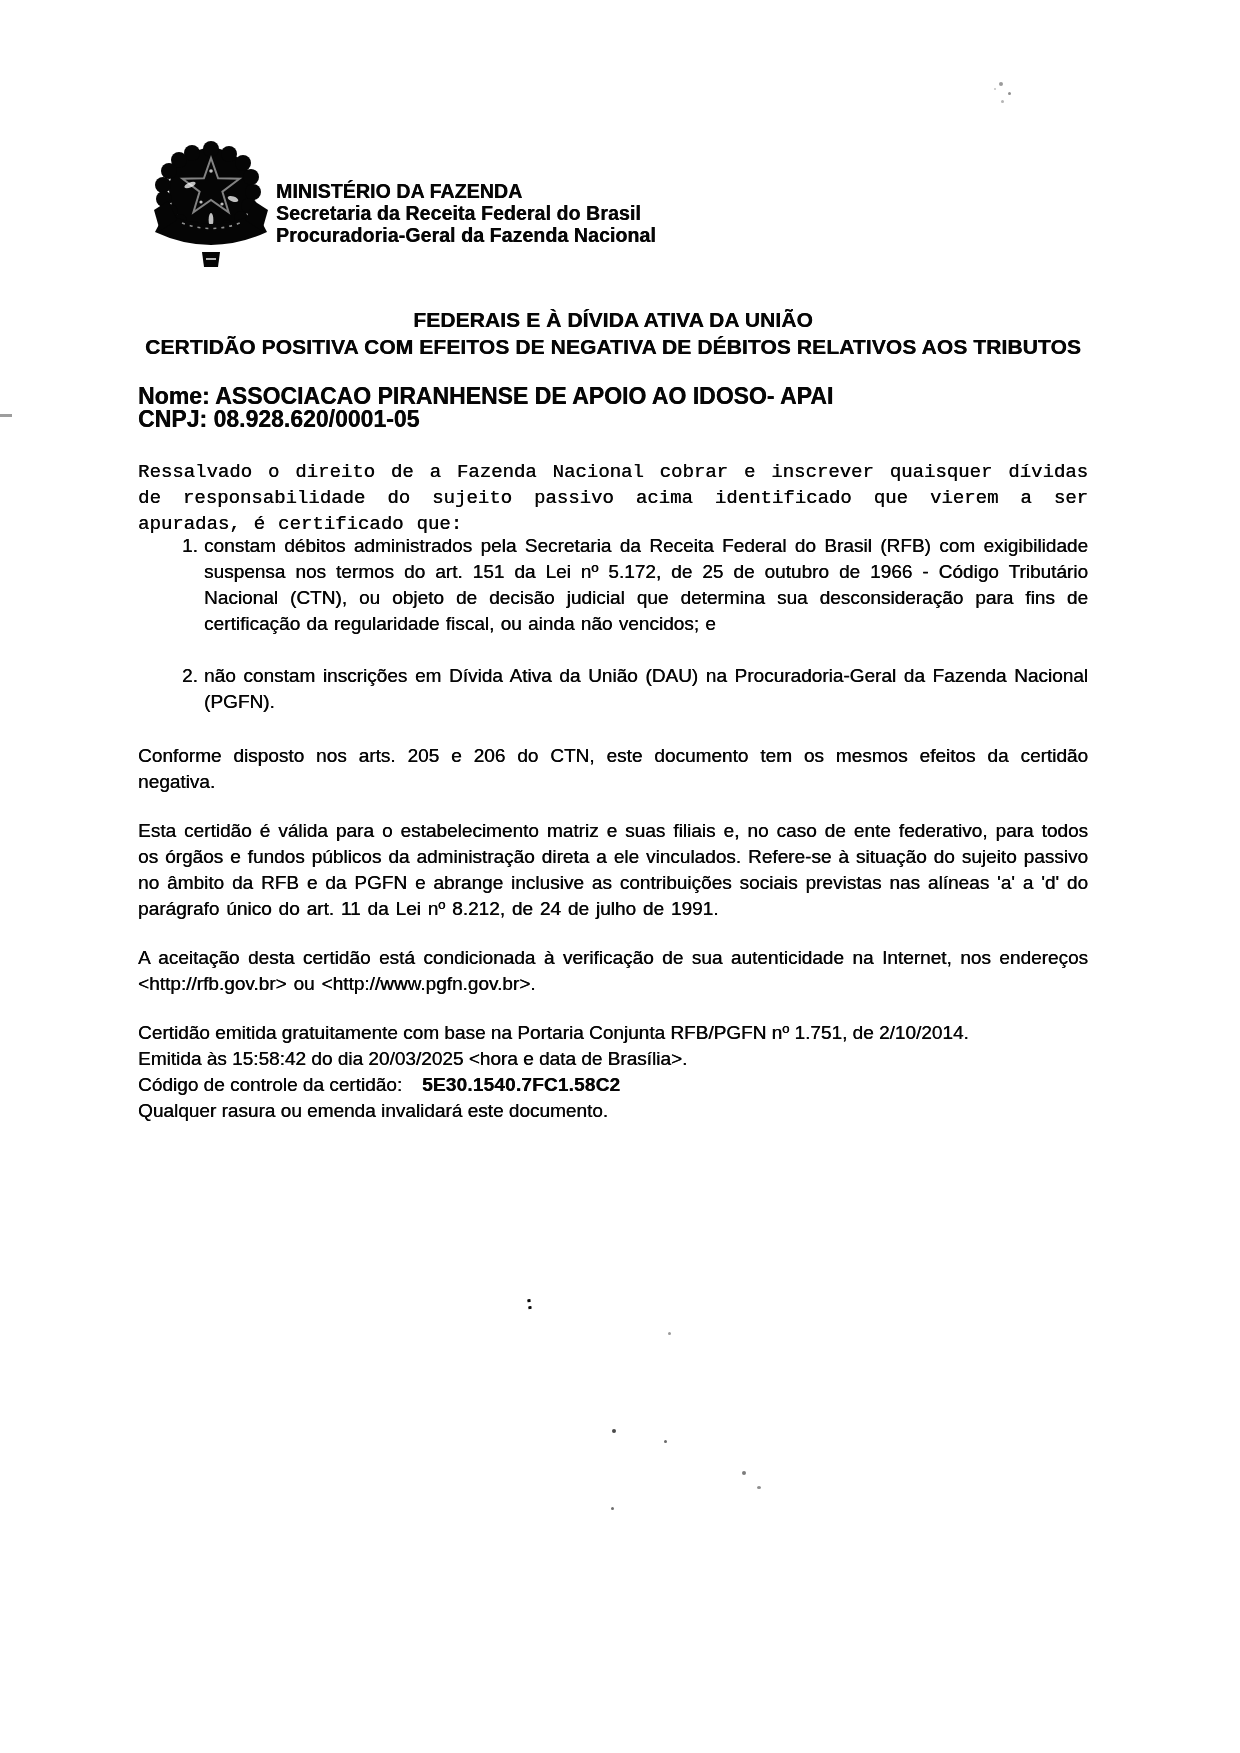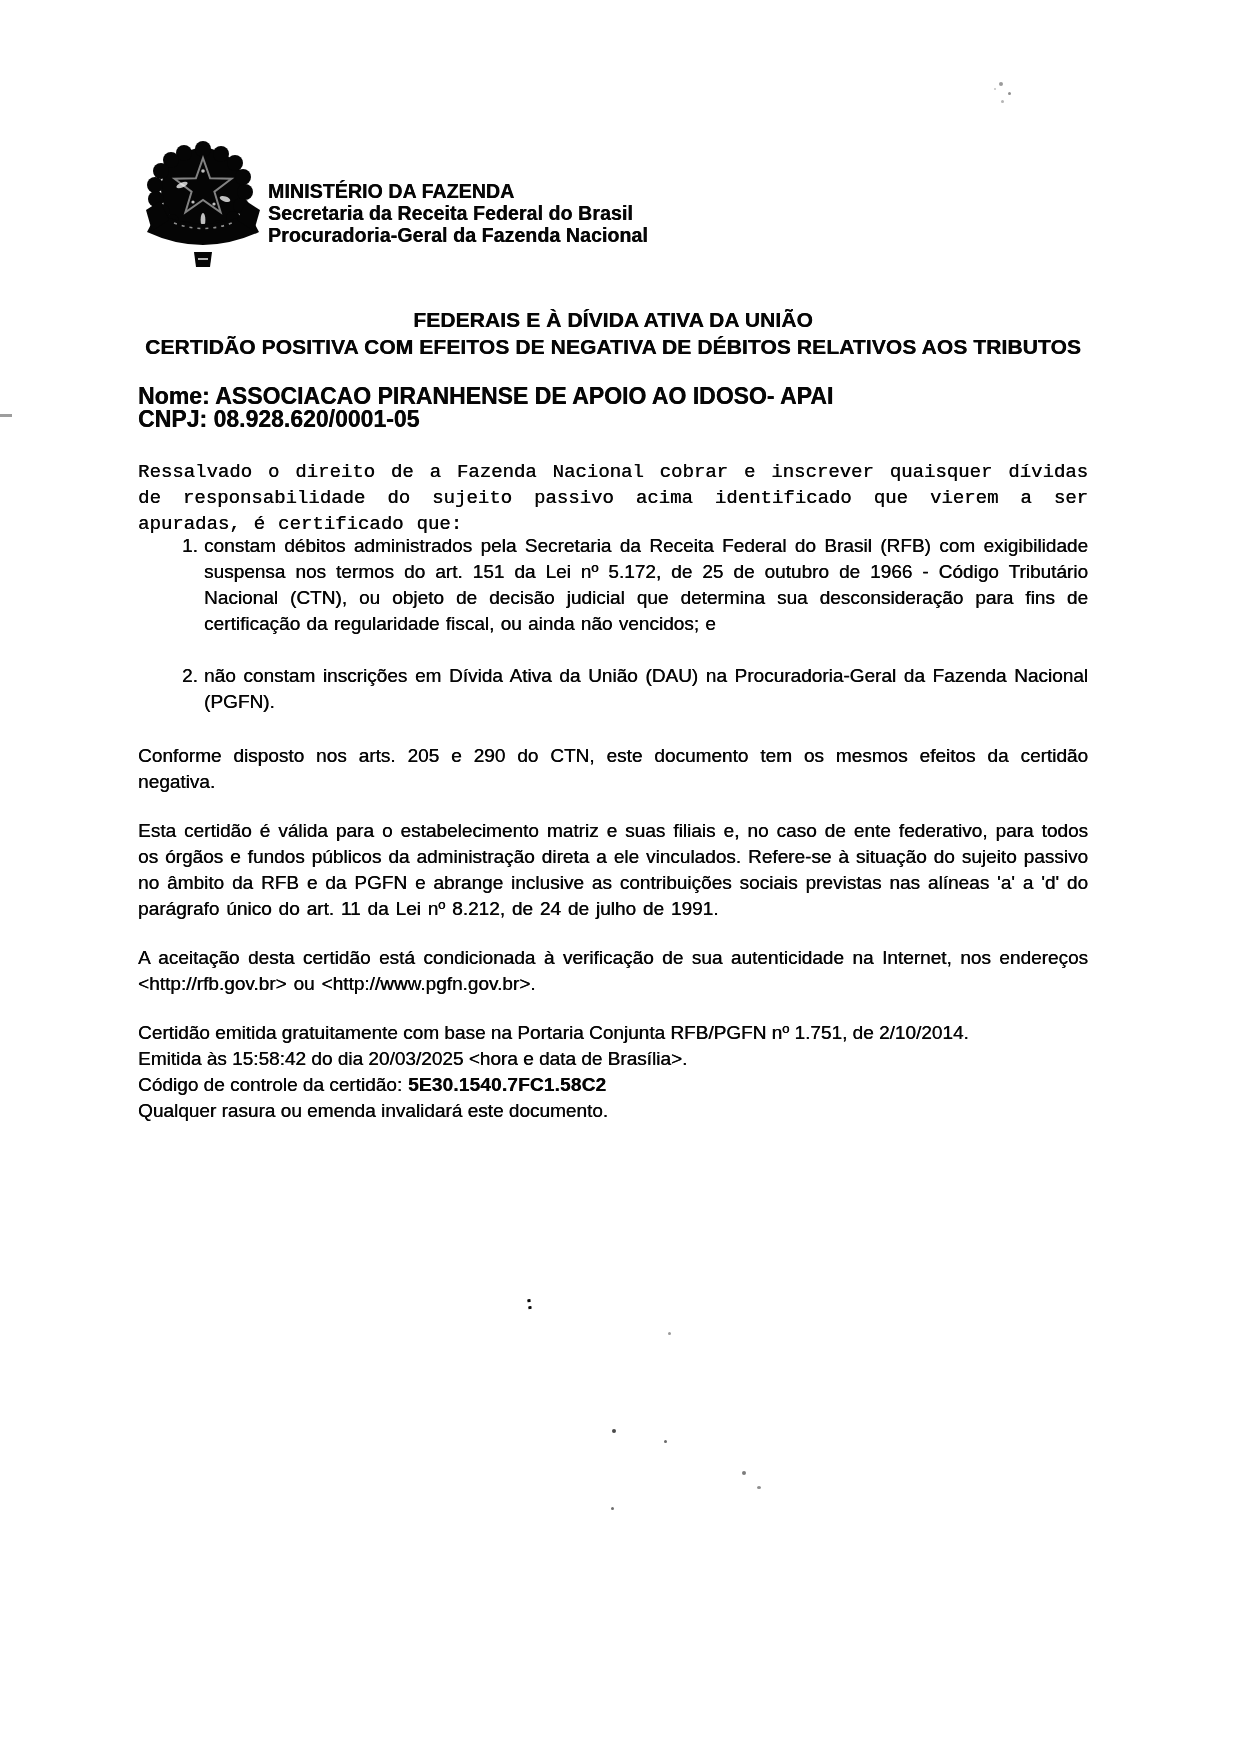--- a/index.html
+++ b/index.html
@@ -8,21 +8,21 @@
     width:1240px; height:1753px;
     margin:0 auto;
     background:#ffffff;
     font-family:"Liberation Sans", sans-serif;
     color:#060606;
     overflow:hidden;
     text-shadow:0.35px 0 0 currentColor; 
   }
 
   
-  .header-row { position:absolute; top:140px; left:144px; display:flex; }
+  .header-row { position:absolute; top:140px; left:152px; display:flex; }
   .logo { width:118px; height:130px; flex:0 0 auto; }
   .org { margin-left:6px; margin-top:40px; font-weight:bold; font-size:19.5px; line-height:22px; letter-spacing:0.1px; white-space:nowrap; }
 
   
   .title { position:absolute; top:306px; left:138px; width:950px; text-align:center;
            font-weight:bold; font-size:21px; line-height:27px; letter-spacing:0.1px; }
 
   
   .ident { position:absolute; top:385px; left:138px; width:950px;
            font-weight:bold; font-size:23px; line-height:22.5px; }
@@ -39,21 +39,21 @@
   .list-item { position:absolute; left:182px; width:906px; display:flex;
                font-size:19px; line-height:26px; }
   .li-1 { top:533px; }
   .li-2 { top:663px; }
   .num { flex:0 0 22px; }
   .item-text { flex:1; text-align:justify; word-spacing:1px; }
 
   
   .footer { position:absolute; top:1020px; left:138px; width:950px;
             font-size:19px; line-height:26px; }
-  .code { font-weight:bold; margin-left:6px; letter-spacing:0.2px; }
+  .code { font-weight:bold; margin-left:20px; letter-spacing:0.2px; }
 
   
   .speck { position:absolute; border-radius:50%; }
   .colon-mark { position:absolute; left:526px; top:1292px; font-size:19px; font-weight:bold;
                 transform:rotate(-8deg); color:#0a0a0a; }
   .edge-dash { position:absolute; left:0; top:414px; width:12px; height:3px; background:#9d9d9d; }
 </style>
 </head>
 <body>
 
@@ -135,21 +135,21 @@
   <div class="list-item li-1">
     <span class="num">1.</span>
     <div class="item-text">constam débitos administrados pela Secretaria da Receita Federal do Brasil (RFB) com exigibilidade suspensa nos termos do art. 151 da Lei nº 5.172, de 25 de outubro de 1966 - Código Tributário Nacional (CTN), ou objeto de decisão judicial que determina sua desconsideração para fins de certificação da regularidade fiscal, ou ainda não vencidos; e</div>
   </div>
 
   <div class="list-item li-2">
     <span class="num">2.</span>
     <div class="item-text">não constam inscrições em Dívida Ativa da União (DAU) na Procuradoria-Geral da Fazenda Nacional (PGFN).</div>
   </div>
 
-  <div class="para p-arts">Conforme disposto nos arts. 205 e 290 do CTN, este documento tem os mesmos efeitos da certidão negativa.</div>
+  <div class="para p-arts">Conforme disposto nos arts. 205 e 206 do CTN, este documento tem os mesmos efeitos da certidão negativa.</div>
   <div class="para p-valid">Esta certidão é válida para o estabelecimento matriz e suas filiais e, no caso de ente federativo, para todos os órgãos e fundos públicos da administração direta a ele vinculados. Refere-se à situação do sujeito passivo no âmbito da RFB e da PGFN e abrange inclusive as contribuições sociais previstas nas alíneas 'a' a 'd' do parágrafo único do art. 11 da Lei nº 8.212, de 24 de julho de 1991.</div>
   <div class="para p-accept">A aceitação desta certidão está condicionada à verificação de sua autenticidade na Internet, nos endereços &lt;http://rfb.gov.br&gt; ou &lt;http://www.pgfn.gov.br&gt;.</div>
 
   <div class="footer">
     <div>Certidão emitida gratuitamente com base na Portaria Conjunta RFB/PGFN nº 1.751, de 2/10/2014.</div>
     <div>Emitida às 15:58:42 do dia 20/03/2025 &lt;hora e data de Brasília&gt;.</div>
     <div>
       <span>Código de controle da certidão:</span><span class="code">5E30.1540.7FC1.58C2</span>
     </div>
     <div>Qualquer rasura ou emenda invalidará este documento.</div>

